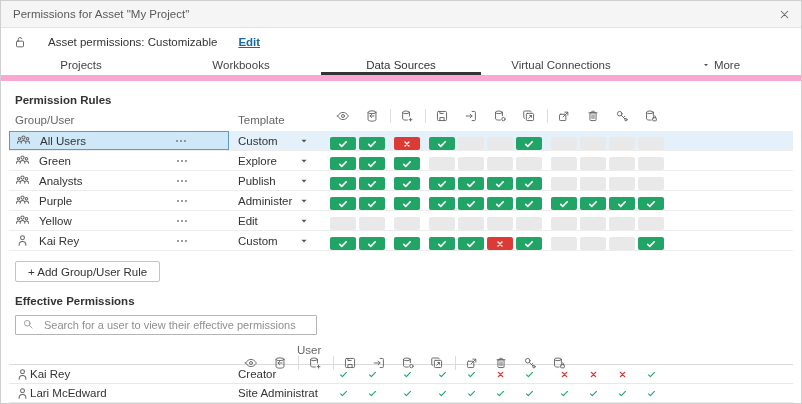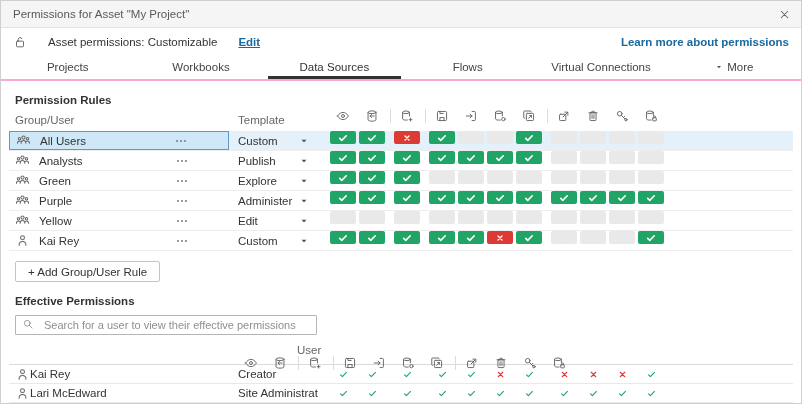--- a/index.html
+++ b/index.html
@@ -18,40 +18,40 @@
   .close-btn { margin-left:auto; color:#666; cursor:pointer; display:flex; }
 
   
   .infobar { height:27px; display:flex; align-items:center; padding:0 12px; gap:21px; color:#333; }
   .infobar .lock { color:#666; display:flex; }
   .link { color:var(--link); cursor:pointer; }
   .edit-link { font-weight:bold; text-decoration:underline; }
   .learn-link { margin-left:auto; font-weight:bold; }
 
   
-  .tabs { display:flex; height:26px; border-bottom:2px solid #f9a8d4; }
+  .tabs { display:flex; height:26px; border-bottom:6px solid #f9a8d4; }
   .tab { flex:1; display:flex; align-items:center; justify-content:center; gap:4px;
     color:#444; cursor:pointer; }
   .tab.active { box-shadow: inset 0 -3px 0 var(--activetab); color:#333; }
   .tab .caret { color:#555; display:flex; }
 
   .content { padding:0 8px; }
   .section-title { font-weight:bold; margin:13px 0 3px 6px; color:#333; }
 
   
   .cell-name { width:220px; display:flex; align-items:center; padding-left:6px; height:100%; }
   .cell-template { width:90px; display:flex; align-items:center; padding-left:9px; height:100%; }
   .cap-row { display:flex; align-items:center; padding-left:11px; }
   .cap-col { width:26px; margin-right:3px; display:flex; justify-content:center; color:#666; }
   .cap-sep { width:1px; height:14px; background:#dcdcdc; margin:0 3px 0 2px; }
   .cap-gap { width:6px; }
 
   
   .rules-header { display:flex; align-items:flex-start; height:22px; color:#666; }
-  .rule-row { display:flex; align-items:flex-start; height:20px; border-bottom:1px solid #ededed; }
+  .rule-row { display:flex; align-items:flex-end; height:20px; border-bottom:1px solid #ededed; }
   .rule-row .member { color:#666; display:flex; }
   .row-name { margin-left:9px; color:#333; }
   .more-btn { margin-left:auto; margin-right:40px; color:#777; display:flex; cursor:pointer; }
   .tmpl-caret { margin-left:auto; margin-right:10px; color:#555; display:flex; }
   .rule-row.selected { background:var(--selbg); }
   .rule-row.selected .cell-name { background:var(--selcell); border:1px solid var(--selborder); }
   .cap-box { width:26px; height:13px; border-radius:2px; margin-right:3px;
     display:flex; align-items:center; justify-content:center; cursor:pointer; }
   .cap-box.allow { background:var(--green); }
   .cap-box.deny  { background:var(--red); }
@@ -93,35 +93,31 @@
 
   <div class="infobar">
     <span class="lock" id="lock-slot">
         <svg width="14" height="14" viewBox="0 0 16 16" fill="none" stroke="currentColor" stroke-width="1.1" stroke-linecap="round" stroke-linejoin="round">
           <rect x="4" y="7" width="8" height="6.5" rx="1"></rect>
           <path d="M6 7V5a2.2 2.2 0 0 1 4.2-.8"></path>
         </svg>
       </span>
     <span>Asset permissions: Customizable</span>
     <span class="link edit-link">Edit</span>
-    <span class="link learn-link">Learn more about permissions</span>
   </div>
 
   <div class="tabs" id="tabs">
       <div class="tab">
         <span>Projects</span>
       </div>
       <div class="tab">
         <span>Workbooks</span>
       </div>
       <div class="tab active">
         <span>Data Sources</span>
-      </div>
-      <div class="tab">
-        <span>Flows</span>
       </div>
       <div class="tab">
         <span>Virtual Connections</span>
       </div>
       <div class="tab">
         <span class="caret">
           <svg width="8" height="8" viewBox="0 0 16 16" fill="none" stroke="currentColor" stroke-width="1.1" stroke-linecap="round" stroke-linejoin="round">
             <path d="M4 6l4 4.5L12 6z" fill="currentColor" stroke="none"></path>
           </svg>
         </span>
@@ -291,31 +287,31 @@
             <span class="member">
               <svg width="15" height="15" viewBox="0 0 16 16" fill="none" stroke="currentColor" stroke-width="1.1" stroke-linecap="round" stroke-linejoin="round">
                 <circle cx="8" cy="4.9" r="1.7"></circle>
                 <path d="M5.5 11v-.3c0-1.6 1-2.8 2.5-2.8s2.5 1.2 2.5 2.8v.3"></path>
                 <circle cx="3.7" cy="6.1" r="1.3"></circle>
                 <path d="M1.6 11v-.2c0-1.3.9-2.2 2.1-2.2.4 0 .8.1 1.1.3"></path>
                 <circle cx="12.3" cy="6.1" r="1.3"></circle>
                 <path d="M14.4 11v-.2c0-1.3-.9-2.2-2.1-2.2-.4 0-.8.1-1.1.3"></path>
               </svg>
             </span>
-            <span class="row-name">Analysts</span>
+            <span class="row-name">Green</span>
             <span class="more-btn">
               <svg width="14" height="14" viewBox="0 0 16 16" fill="none" stroke="currentColor" stroke-width="1.1" stroke-linecap="round" stroke-linejoin="round">
                 <circle cx="3.5" cy="8" r="1.1" fill="currentColor" stroke="none"></circle>
                 <circle cx="8" cy="8" r="1.1" fill="currentColor" stroke="none"></circle>
                 <circle cx="12.5" cy="8" r="1.1" fill="currentColor" stroke="none"></circle>
               </svg>
             </span>
           </div>
           <div class="cell-template">
-            <span>Publish</span>
+            <span>Explore</span>
             <span class="tmpl-caret">
               <svg width="10" height="10" viewBox="0 0 16 16" fill="none" stroke="currentColor" stroke-width="1.1" stroke-linecap="round" stroke-linejoin="round">
                 <path d="M4 6l4 4.5L12 6z" fill="currentColor" stroke="none"></path>
               </svg>
             </span>
           </div>
           <div class="cap-row">
             <span class="cap-box allow">
               <svg width="10" height="10" viewBox="0 0 16 16" fill="none" stroke="#fff" stroke-width="2.6" stroke-linecap="round" stroke-linejoin="round">
                 <path d="M2.8 8.6l3.2 3.2 7.2-7.4"></path>
@@ -326,70 +322,54 @@
                 <path d="M2.8 8.6l3.2 3.2 7.2-7.4"></path>
               </svg>
             </span>
             <span class="cap-gap"></span>
             <span class="cap-box allow">
               <svg width="10" height="10" viewBox="0 0 16 16" fill="none" stroke="#fff" stroke-width="2.6" stroke-linecap="round" stroke-linejoin="round">
                 <path d="M2.8 8.6l3.2 3.2 7.2-7.4"></path>
               </svg>
             </span>
             <span class="cap-gap"></span>
-            <span class="cap-box allow">
-              <svg width="10" height="10" viewBox="0 0 16 16" fill="none" stroke="#fff" stroke-width="2.6" stroke-linecap="round" stroke-linejoin="round">
-                <path d="M2.8 8.6l3.2 3.2 7.2-7.4"></path>
-              </svg>
-            </span>
-            <span class="cap-box allow">
-              <svg width="10" height="10" viewBox="0 0 16 16" fill="none" stroke="#fff" stroke-width="2.6" stroke-linecap="round" stroke-linejoin="round">
-                <path d="M2.8 8.6l3.2 3.2 7.2-7.4"></path>
-              </svg>
-            </span>
-            <span class="cap-box allow">
-              <svg width="10" height="10" viewBox="0 0 16 16" fill="none" stroke="#fff" stroke-width="2.6" stroke-linecap="round" stroke-linejoin="round">
-                <path d="M2.8 8.6l3.2 3.2 7.2-7.4"></path>
-              </svg>
-            </span>
-            <span class="cap-box allow">
-              <svg width="10" height="10" viewBox="0 0 16 16" fill="none" stroke="#fff" stroke-width="2.6" stroke-linecap="round" stroke-linejoin="round">
-                <path d="M2.8 8.6l3.2 3.2 7.2-7.4"></path>
-              </svg>
-            </span>
+            <span class="cap-box none"></span>
+            <span class="cap-box none"></span>
+            <span class="cap-box none"></span>
+            <span class="cap-box none"></span>
             <span class="cap-gap"></span>
             <span class="cap-box none"></span>
             <span class="cap-box none"></span>
             <span class="cap-box none"></span>
             <span class="cap-box none"></span>
           </div>
         </div>
         <div class="rule-row">
           <div class="cell-name">
             <span class="member">
               <svg width="15" height="15" viewBox="0 0 16 16" fill="none" stroke="currentColor" stroke-width="1.1" stroke-linecap="round" stroke-linejoin="round">
                 <circle cx="8" cy="4.9" r="1.7"></circle>
                 <path d="M5.5 11v-.3c0-1.6 1-2.8 2.5-2.8s2.5 1.2 2.5 2.8v.3"></path>
                 <circle cx="3.7" cy="6.1" r="1.3"></circle>
                 <path d="M1.6 11v-.2c0-1.3.9-2.2 2.1-2.2.4 0 .8.1 1.1.3"></path>
                 <circle cx="12.3" cy="6.1" r="1.3"></circle>
                 <path d="M14.4 11v-.2c0-1.3-.9-2.2-2.1-2.2-.4 0-.8.1-1.1.3"></path>
               </svg>
             </span>
-            <span class="row-name">Green</span>
+            <span class="row-name">Analysts</span>
             <span class="more-btn">
               <svg width="14" height="14" viewBox="0 0 16 16" fill="none" stroke="currentColor" stroke-width="1.1" stroke-linecap="round" stroke-linejoin="round">
                 <circle cx="3.5" cy="8" r="1.1" fill="currentColor" stroke="none"></circle>
                 <circle cx="8" cy="8" r="1.1" fill="currentColor" stroke="none"></circle>
                 <circle cx="12.5" cy="8" r="1.1" fill="currentColor" stroke="none"></circle>
               </svg>
             </span>
           </div>
           <div class="cell-template">
-            <span>Explore</span>
+            <span>Publish</span>
             <span class="tmpl-caret">
               <svg width="10" height="10" viewBox="0 0 16 16" fill="none" stroke="currentColor" stroke-width="1.1" stroke-linecap="round" stroke-linejoin="round">
                 <path d="M4 6l4 4.5L12 6z" fill="currentColor" stroke="none"></path>
               </svg>
             </span>
           </div>
           <div class="cap-row">
             <span class="cap-box allow">
               <svg width="10" height="10" viewBox="0 0 16 16" fill="none" stroke="#fff" stroke-width="2.6" stroke-linecap="round" stroke-linejoin="round">
                 <path d="M2.8 8.6l3.2 3.2 7.2-7.4"></path>
@@ -400,24 +380,40 @@
                 <path d="M2.8 8.6l3.2 3.2 7.2-7.4"></path>
               </svg>
             </span>
             <span class="cap-gap"></span>
             <span class="cap-box allow">
               <svg width="10" height="10" viewBox="0 0 16 16" fill="none" stroke="#fff" stroke-width="2.6" stroke-linecap="round" stroke-linejoin="round">
                 <path d="M2.8 8.6l3.2 3.2 7.2-7.4"></path>
               </svg>
             </span>
             <span class="cap-gap"></span>
-            <span class="cap-box none"></span>
-            <span class="cap-box none"></span>
-            <span class="cap-box none"></span>
-            <span class="cap-box none"></span>
+            <span class="cap-box allow">
+              <svg width="10" height="10" viewBox="0 0 16 16" fill="none" stroke="#fff" stroke-width="2.6" stroke-linecap="round" stroke-linejoin="round">
+                <path d="M2.8 8.6l3.2 3.2 7.2-7.4"></path>
+              </svg>
+            </span>
+            <span class="cap-box allow">
+              <svg width="10" height="10" viewBox="0 0 16 16" fill="none" stroke="#fff" stroke-width="2.6" stroke-linecap="round" stroke-linejoin="round">
+                <path d="M2.8 8.6l3.2 3.2 7.2-7.4"></path>
+              </svg>
+            </span>
+            <span class="cap-box allow">
+              <svg width="10" height="10" viewBox="0 0 16 16" fill="none" stroke="#fff" stroke-width="2.6" stroke-linecap="round" stroke-linejoin="round">
+                <path d="M2.8 8.6l3.2 3.2 7.2-7.4"></path>
+              </svg>
+            </span>
+            <span class="cap-box allow">
+              <svg width="10" height="10" viewBox="0 0 16 16" fill="none" stroke="#fff" stroke-width="2.6" stroke-linecap="round" stroke-linejoin="round">
+                <path d="M2.8 8.6l3.2 3.2 7.2-7.4"></path>
+              </svg>
+            </span>
             <span class="cap-gap"></span>
             <span class="cap-box none"></span>
             <span class="cap-box none"></span>
             <span class="cap-box none"></span>
             <span class="cap-box none"></span>
           </div>
         </div>
         <div class="rule-row">
           <div class="cell-name">
             <span class="member">

